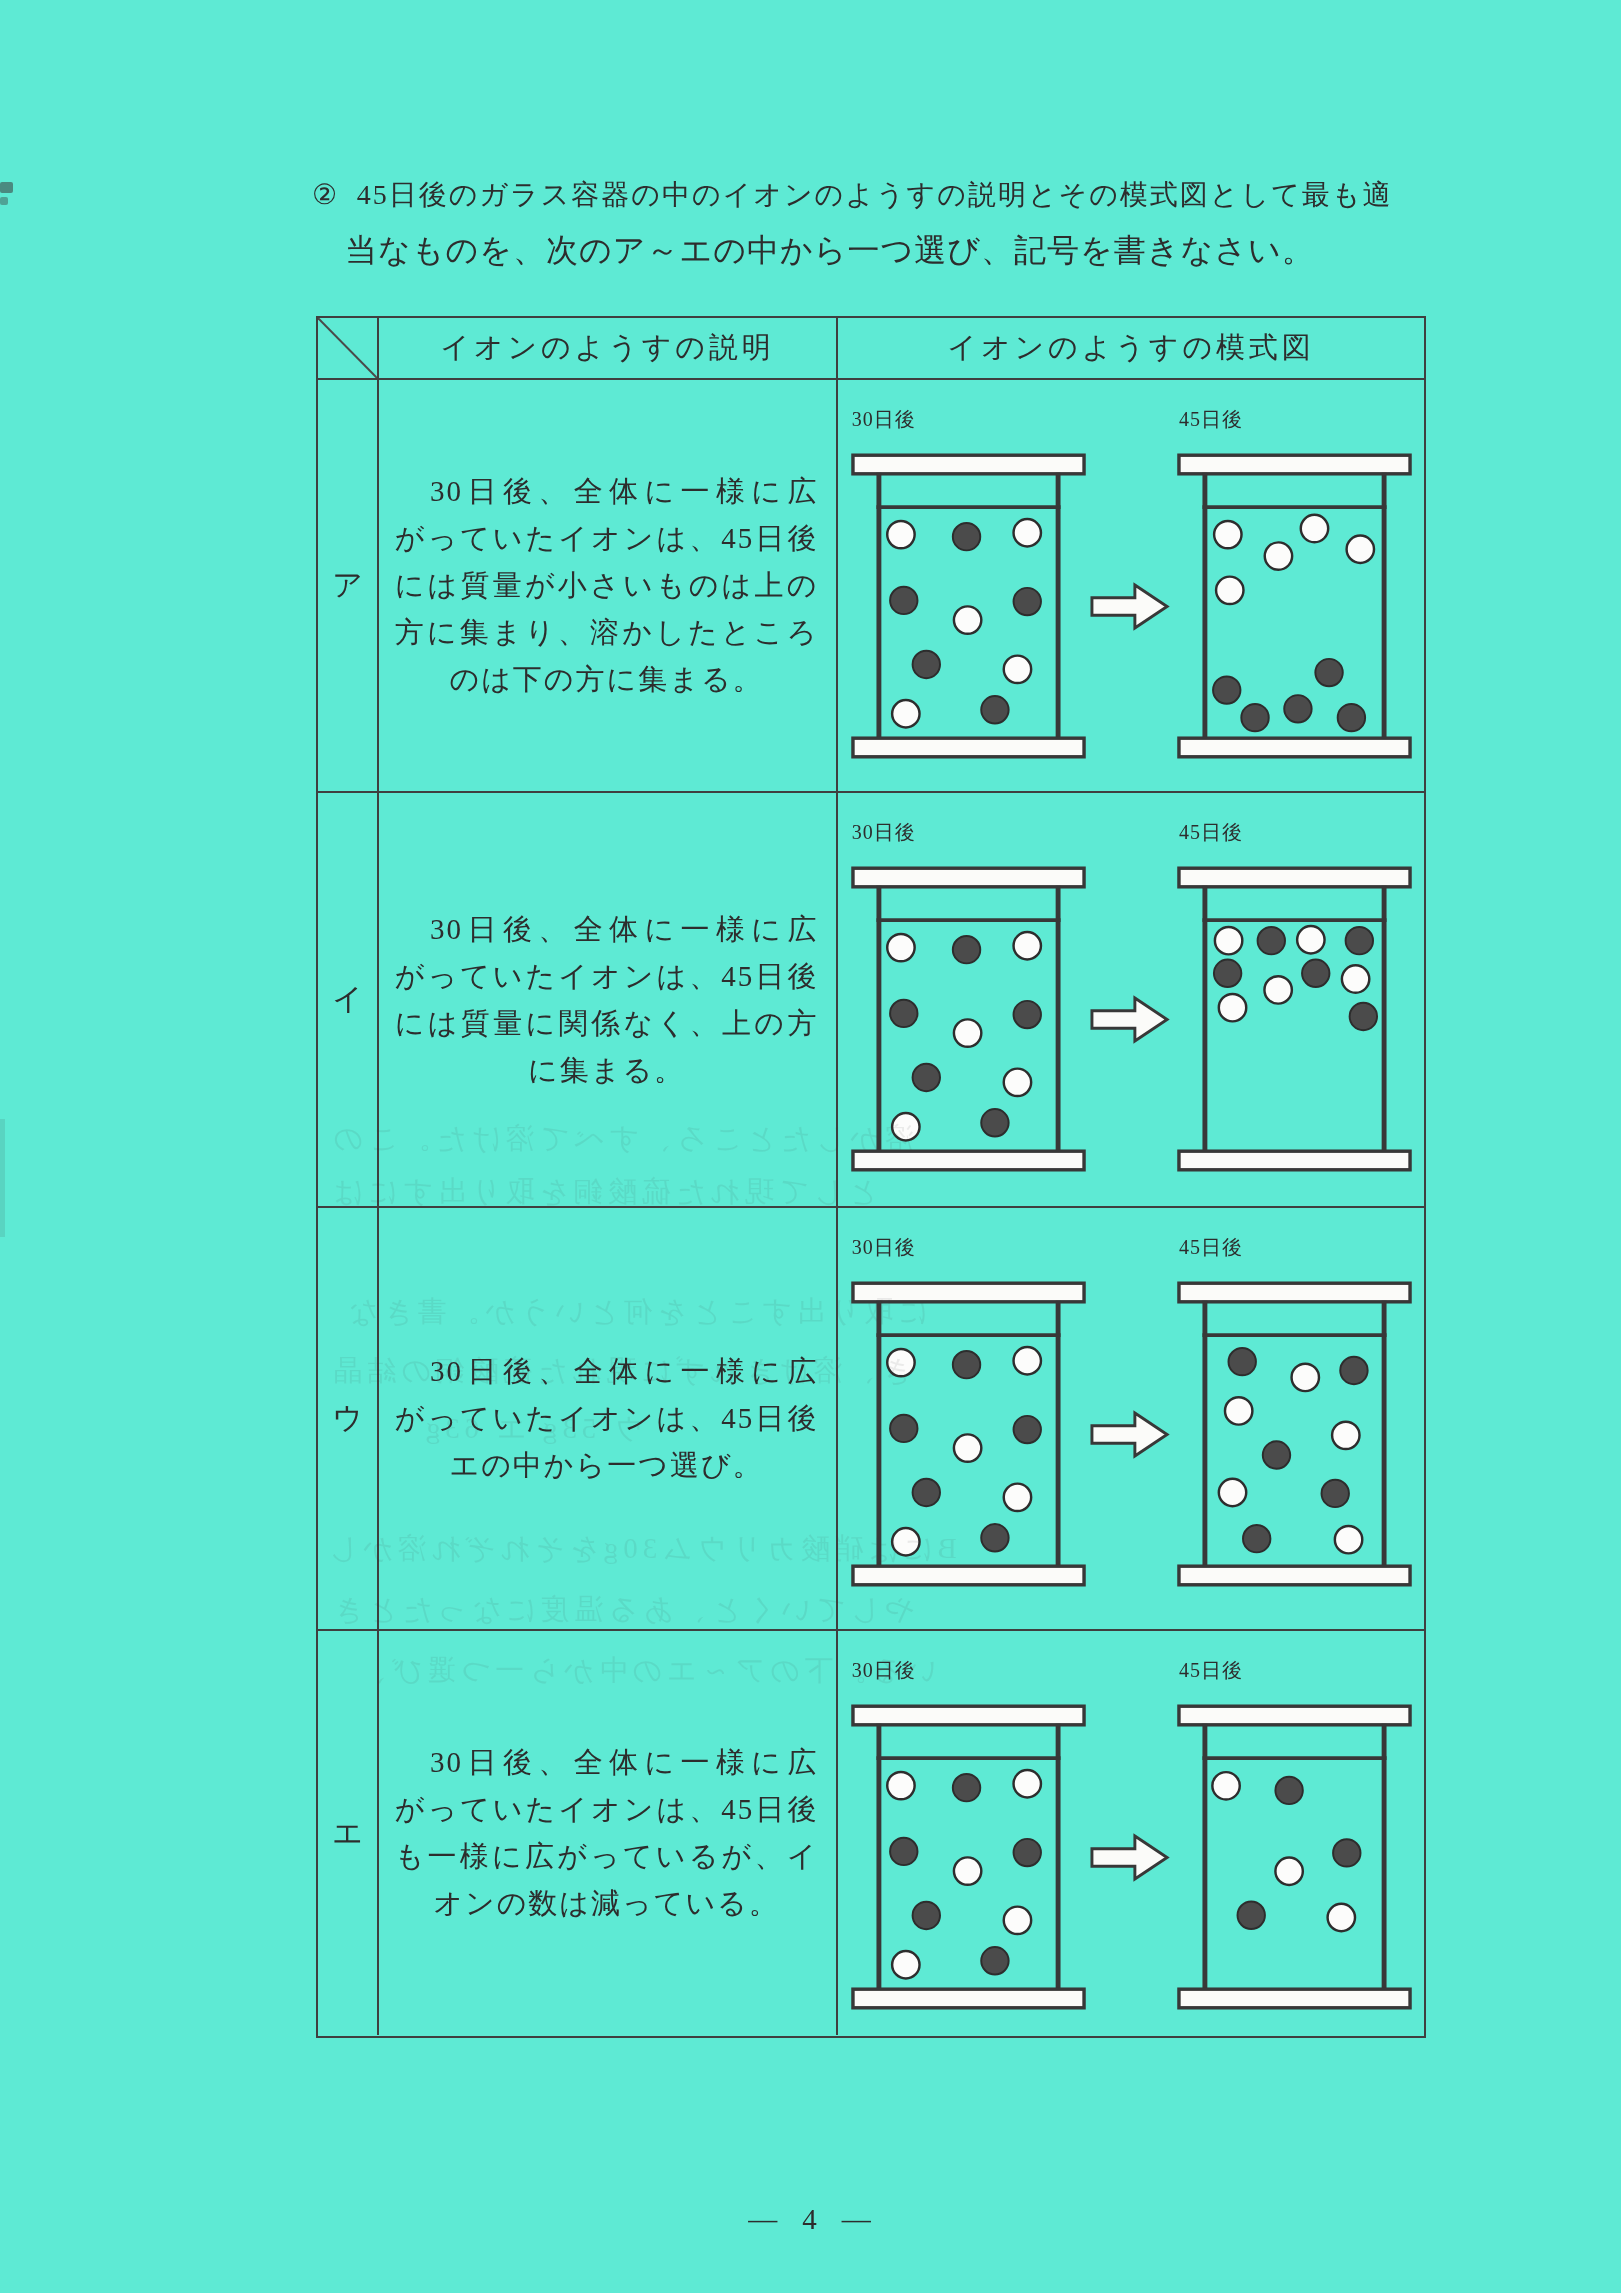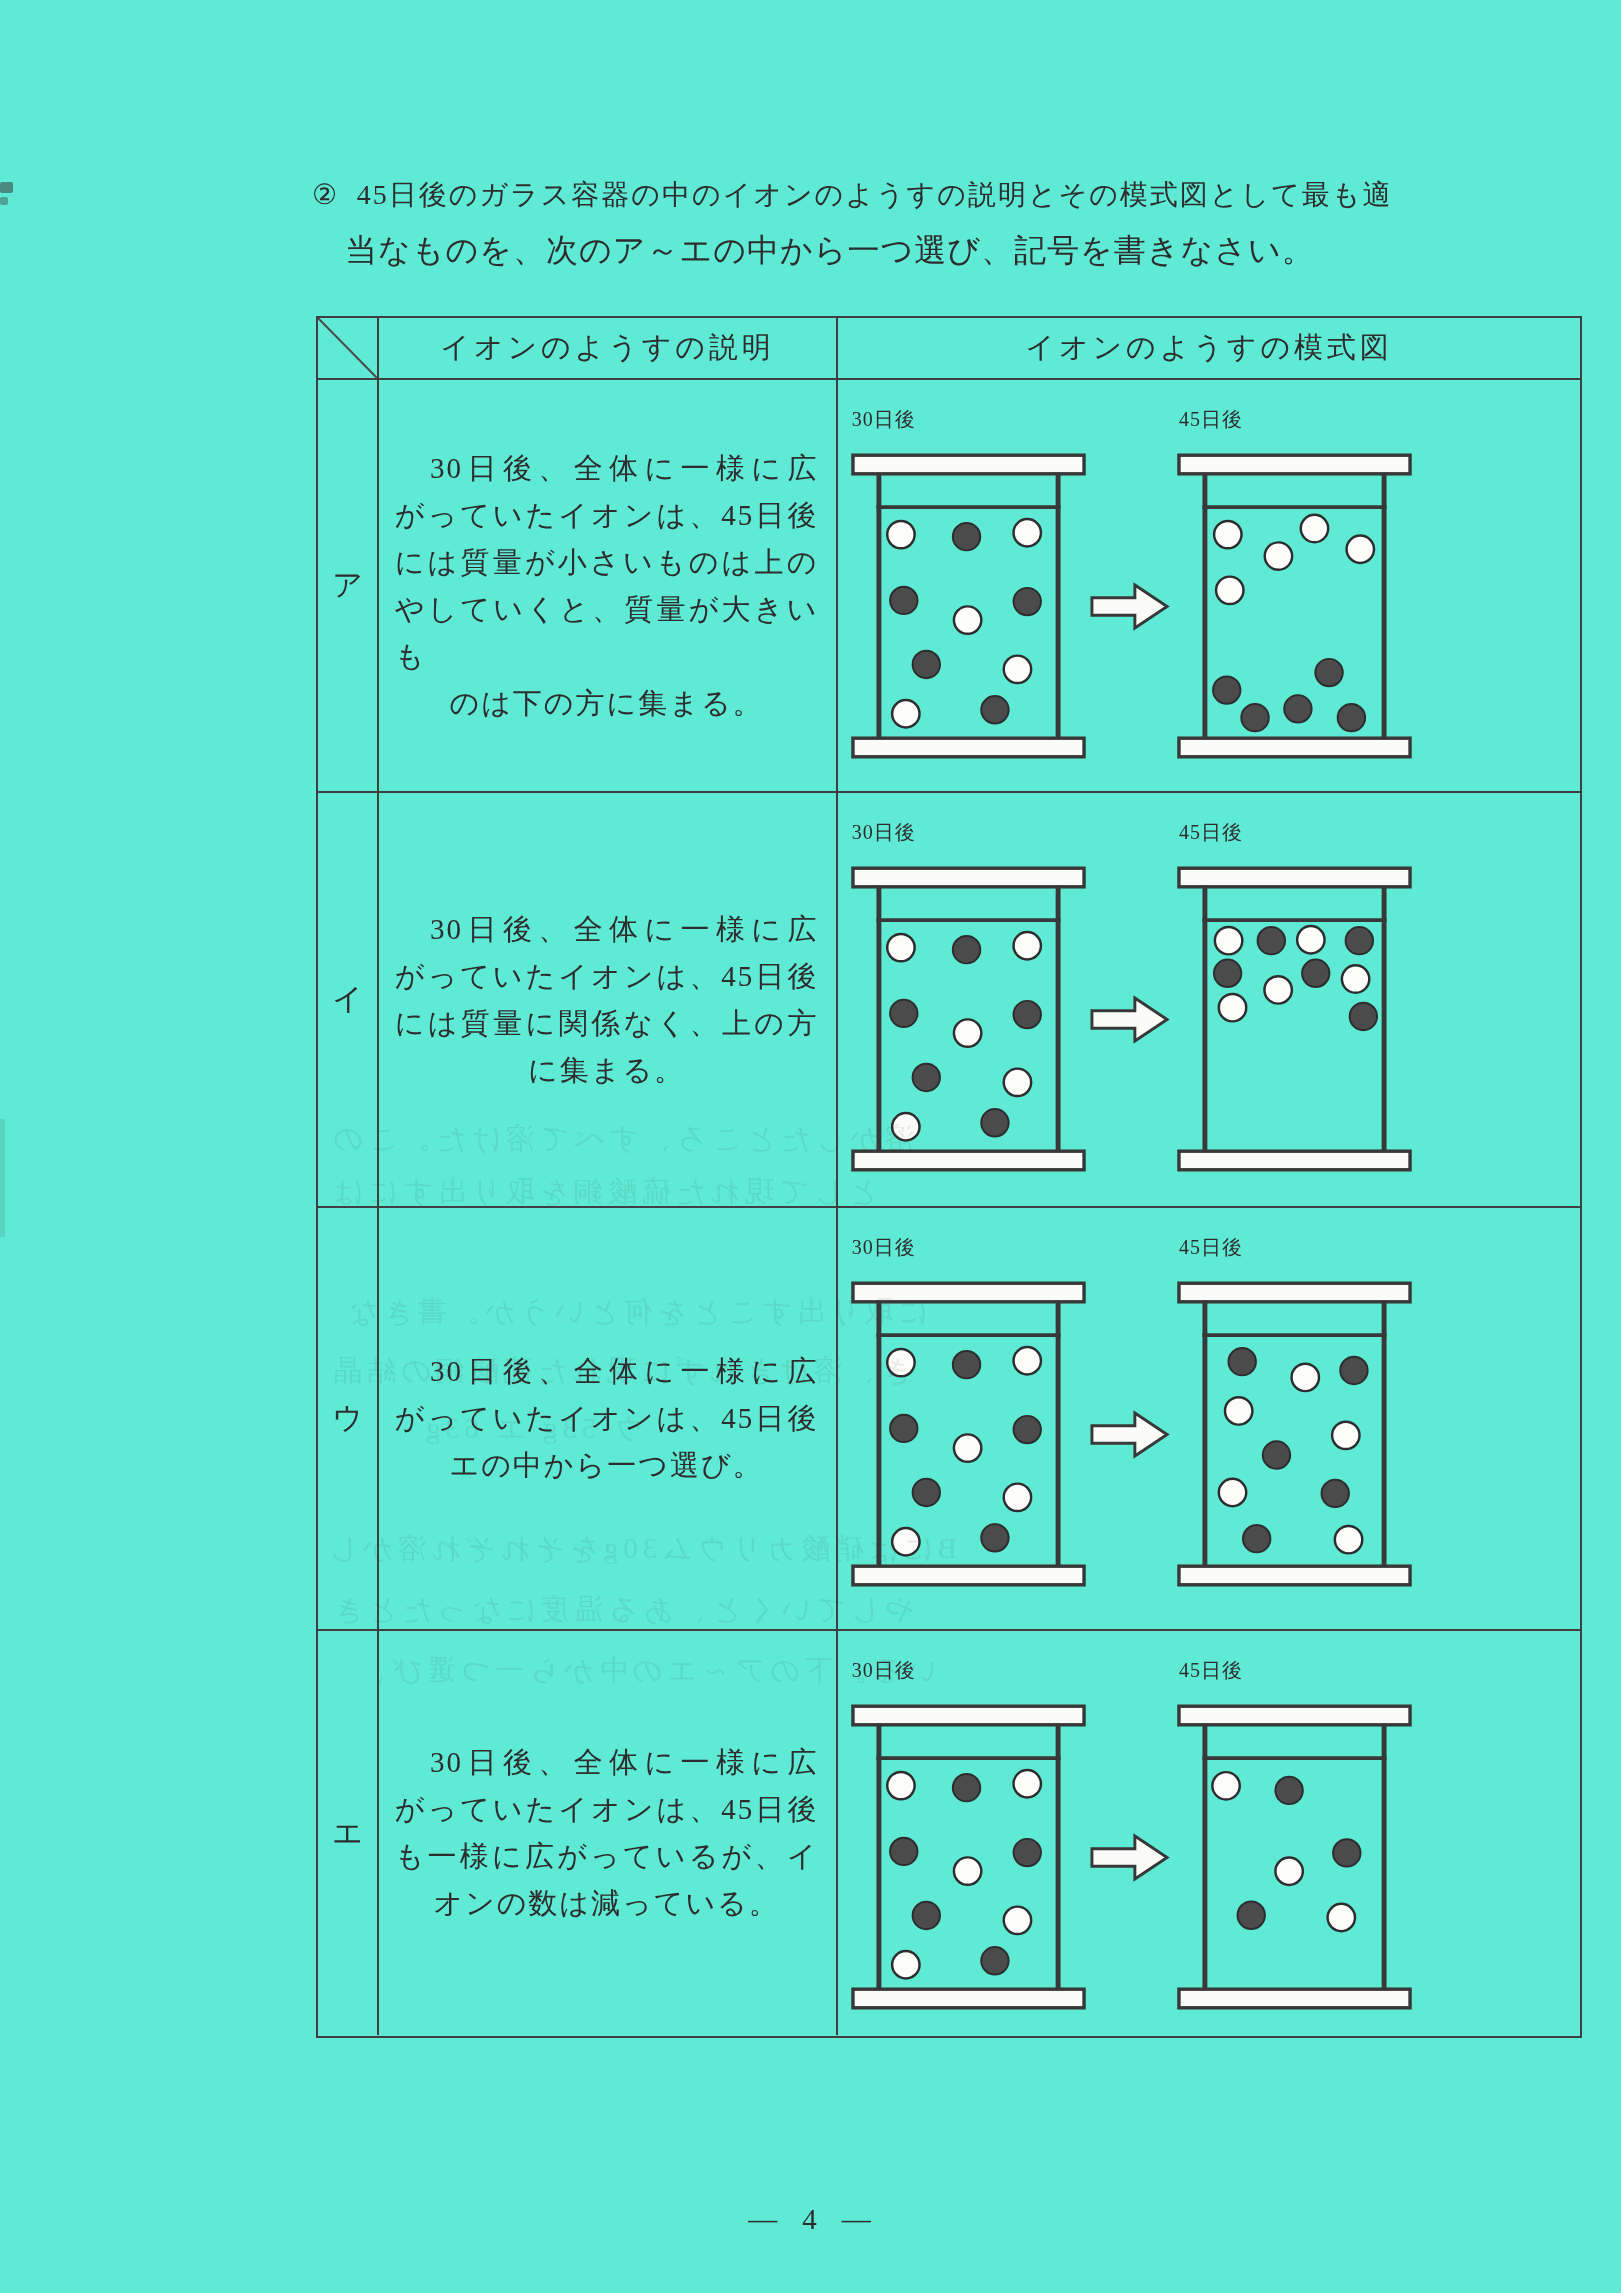--- a/index.html
+++ b/index.html
@@ -8,21 +8,21 @@
     background:#5eead4;overflow:hidden;
     font-family:Liberation Serif, serif;color:#2d2d2d;
   }
   
   .q-line1{position:absolute;left:312px;top:176px;font-size:28px;letter-spacing:2px;white-space:nowrap;}
   .q-num{margin-right:17.6px;}
   .q-line2{position:absolute;left:345px;top:229px;font-size:32px;letter-spacing:1px;white-space:nowrap;}
 
   
   .exam-table{
-    position:absolute;left:316px;top:316px;width:1266px;height:1722px;
+    position:absolute;left:316px;top:316px;width:1110px;height:1722px;
     border:2.9px solid #3f3f3f;box-sizing:border-box;
     display:flex;flex-direction:column;background:transparent;
   }
   .exam-header{display:flex;height:60px;flex:none;border-bottom:2px solid #3f3f3f;}
   .cell-label{width:59px;flex:none;border-right:2px solid #3f3f3f;position:relative;}
   .cell-desc{width:459px;flex:none;border-right:2px solid #3f3f3f;box-sizing:border-box;}
   .cell-diagram{flex:1;position:relative;}
   .exam-header .cell-desc,.exam-header .cell-diagram{
     display:flex;align-items:center;justify-content:center;
     font-size:29px;letter-spacing:3.9px;
@@ -94,21 +94,21 @@
     </div>
 
   <div class="exam-row">
     <div class="cell-label">
       <span>ア</span>
     </div>
     <div class="cell-desc">
           <div class="desc-line">　30日後、全体に一様に広</div>
           <div class="desc-line">がっていたイオンは、45日後</div>
           <div class="desc-line">には質量が小さいものは上の</div>
-          <div class="desc-line">やしていくと、質量が大きいも</div>
+          <div class="desc-line">方に集まり、溶かしたところ</div>
           <div class="desc-line last">のは下の方に集まる。</div>
         </div>
     <div class="cell-diagram">
       <span class="day-label before">30日後</span>
       <span class="day-label after">45日後</span>
       <svg class="container-svg before" viewBox="0 0 240 312">
         <rect class="cap" x="2" y="2" width="236" height="19"></rect>
         <line class="wall" x1="28.5" y1="20" x2="28.5" y2="293"></line>
         <line class="wall" x1="211.5" y1="20" x2="211.5" y2="293"></line>
         <line class="liquid" x1="26" y1="55" x2="214" y2="55"></line>

